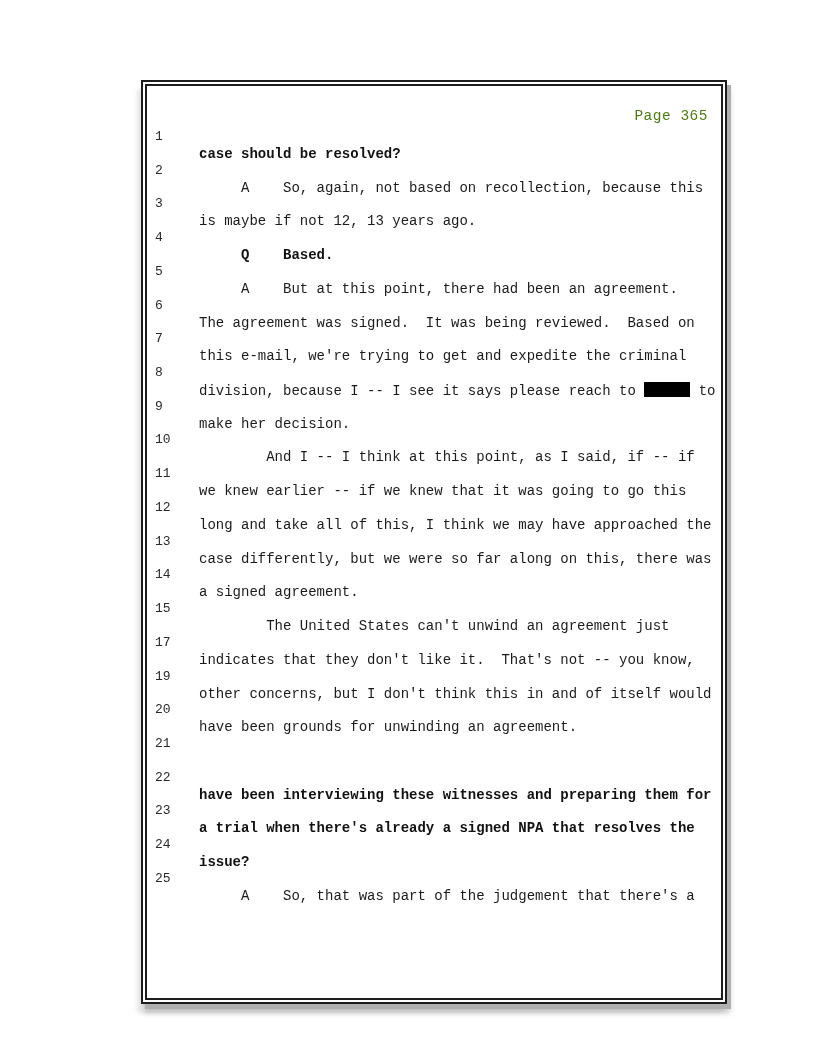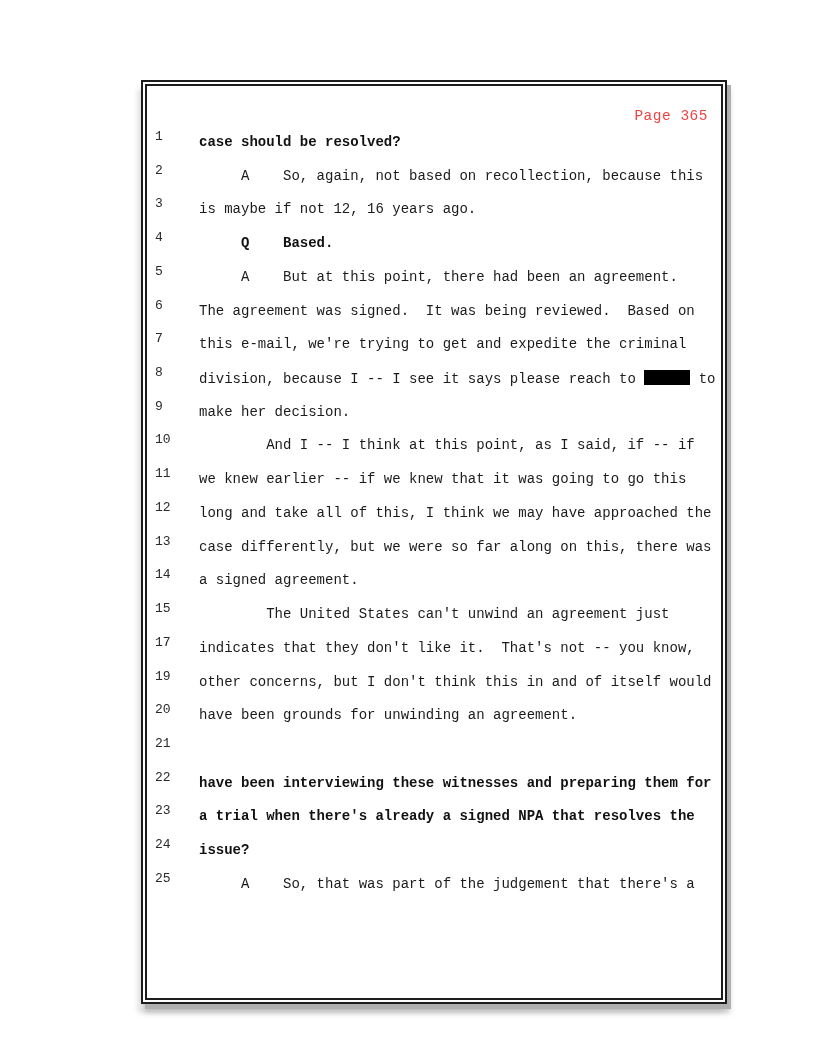--- a/index.html
+++ b/index.html
@@ -27,21 +27,21 @@
     position: absolute;
     left: 2px; top: 2px; right: 2px; bottom: 2px;
     border: 2px solid #1c1c1c;
     background: #ffffff;
   }
   .page-label {
     position: absolute;
     top: 22px; right: 13px;
     font-size: 14.5px;
     letter-spacing: 0.5px;
-    color: #ef4444;
+    color: #4d7c0f;
     white-space: pre;
   }
   .lines {
     position: absolute;
     left: 0; top: 48px; right: 0;
   }
   .line {
     display: flex;
     align-items: flex-start;
     height: 33.72px;
@@ -54,20 +54,21 @@
     top: -4px;
     font-size: 13px;
     color: #2a2a2a;
     white-space: pre;
   }
   .txt {
     flex: 1 1 auto;
     font-size: 14px;
     color: #1b1b1b;
     white-space: pre;
+    margin-top: 12px;
   }
   .txt.bold { font-weight: bold; color: #111; }
   .redaction {
     display: inline-block;
     width: 46px; height: 15px;
     background: #000000;
     vertical-align: -2px;
   }
 </style>
 </head>
@@ -83,21 +84,21 @@
     <span class="txt bold">case should be resolved?</span>
   </div>
 
   <div class="line">
     <span class="num">2</span>
     <span class="txt">     A    So, again, not based on recollection, because this</span>
   </div>
 
   <div class="line">
     <span class="num">3</span>
-    <span class="txt">is maybe if not 12, 16 years ago.</span>
+    <span class="txt">is maybe if not 12, 13 years ago.</span>
   </div>
 
   <div class="line">
     <span class="num">4</span>
     <span class="txt bold">     Q    Based.</span>
   </div>
 
   <div class="line">
     <span class="num">5</span>
     <span class="txt">     A    But at this point, there had been an agreement.</span>

